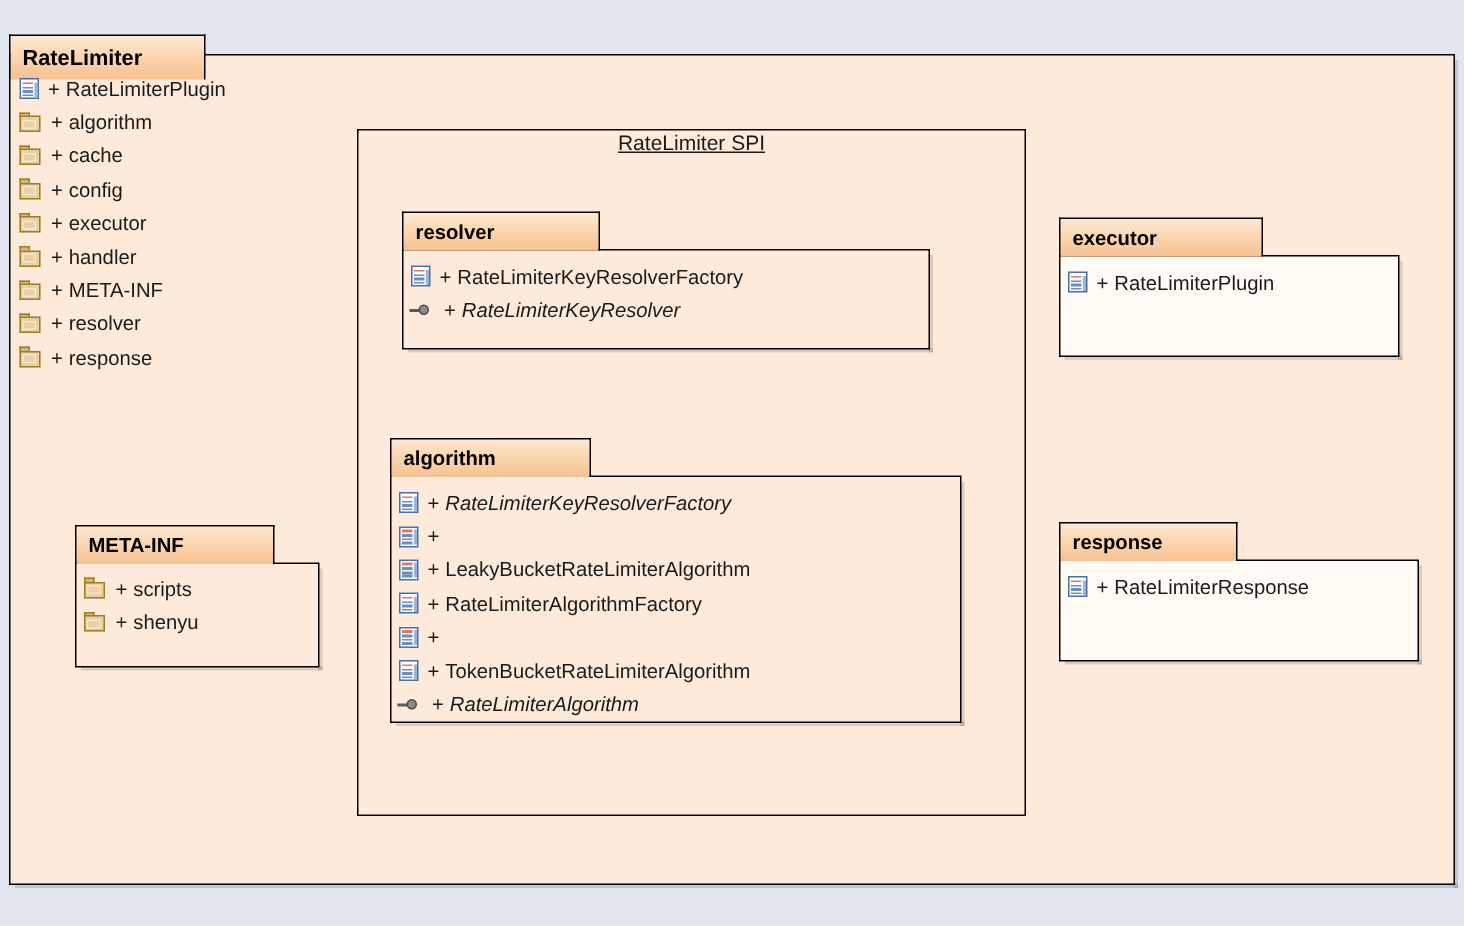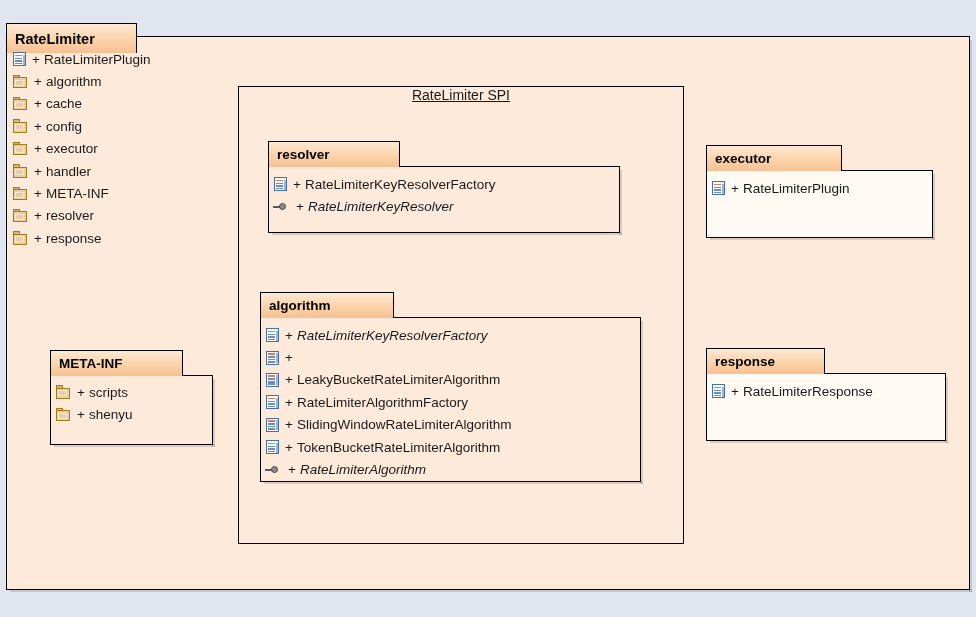--- a/index.html
+++ b/index.html
@@ -440,21 +440,20 @@
           <span class="mname">RateLimiterAlgorithmFactory</span>
         </li>
         <li class="member">
           <span class="icon icon-class">
             <i></i>
             <i></i>
             <i></i>
             <i></i>
           </span>
           <span class="plus">+</span>
-          <span class="mname">SlidingWindowRateLimiterAlgorithm</span>
         </li>
         <li class="member">
           <span class="icon icon-class">
             <i></i>
             <i></i>
             <i></i>
             <i></i>
           </span>
           <span class="plus">+</span>
           <span class="mname">TokenBucketRateLimiterAlgorithm</span>

